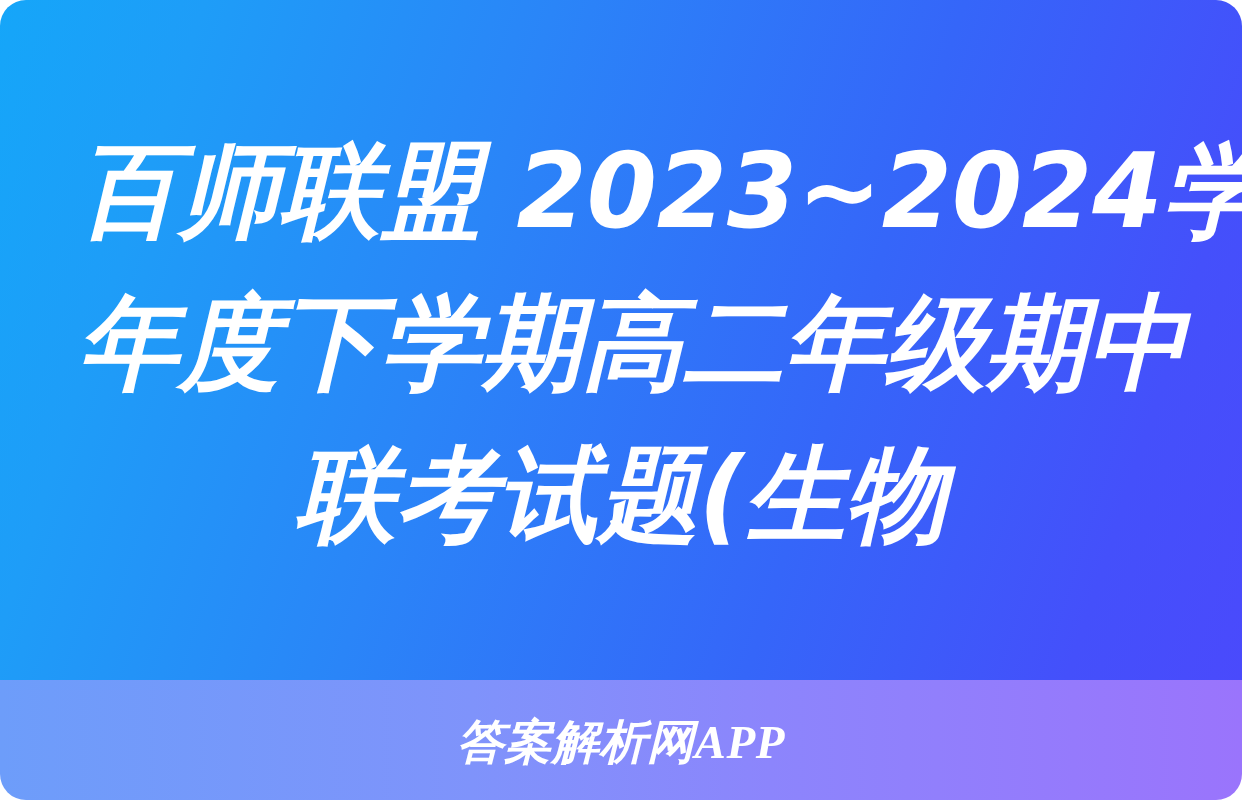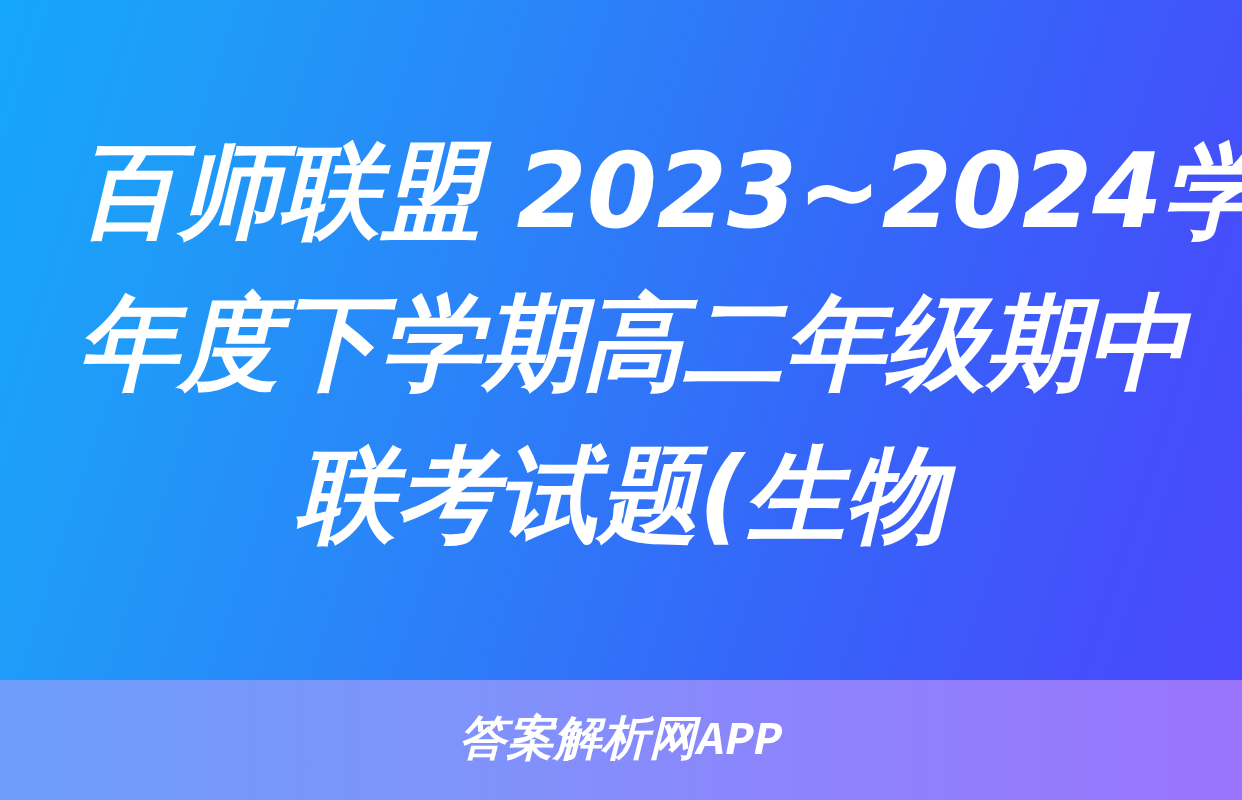--- a/index.html
+++ b/index.html
@@ -9,20 +9,21 @@
   }
   body {
     font-family: "Liberation Sans", "DejaVu Sans", sans-serif;
   }
 
   #poster {
     position: relative;
     width: 1242px;
     height: 800px;
     overflow: hidden;
+    border-radius: 26px;
   }
 
   
   .hero {
     position: absolute;
     left: 0;
     top: 0;
     width: 1242px;
     height: 680px;
     background: linear-gradient(108deg, #15a6f9 0%, #1e9df8 14%, #2a85f8 38%, #3566f9 66%, #4450fb 88%, #4a4afc 100%);
@@ -59,21 +60,21 @@
     width: 1242px;
     height: 120px;
     background: linear-gradient(90deg, #6d9dfa 0%, #7f93fb 38%, #8c85fc 62%, #9a74fc 100%);
     display: flex;
     align-items: center;
     justify-content: center;
   }
 
   .footer-text {
     color: #ffffff;
-    font-family: Liberation Mono, monospace;
+    font-family: Liberation Serif, serif;
     font-size: 47px;
     font-weight: 700;
     font-style: italic;
     line-height: 52px;
     letter-spacing: 0.5px;
     white-space: nowrap;
     transform: translateY(2px);
   }
 </style>
 </head>

